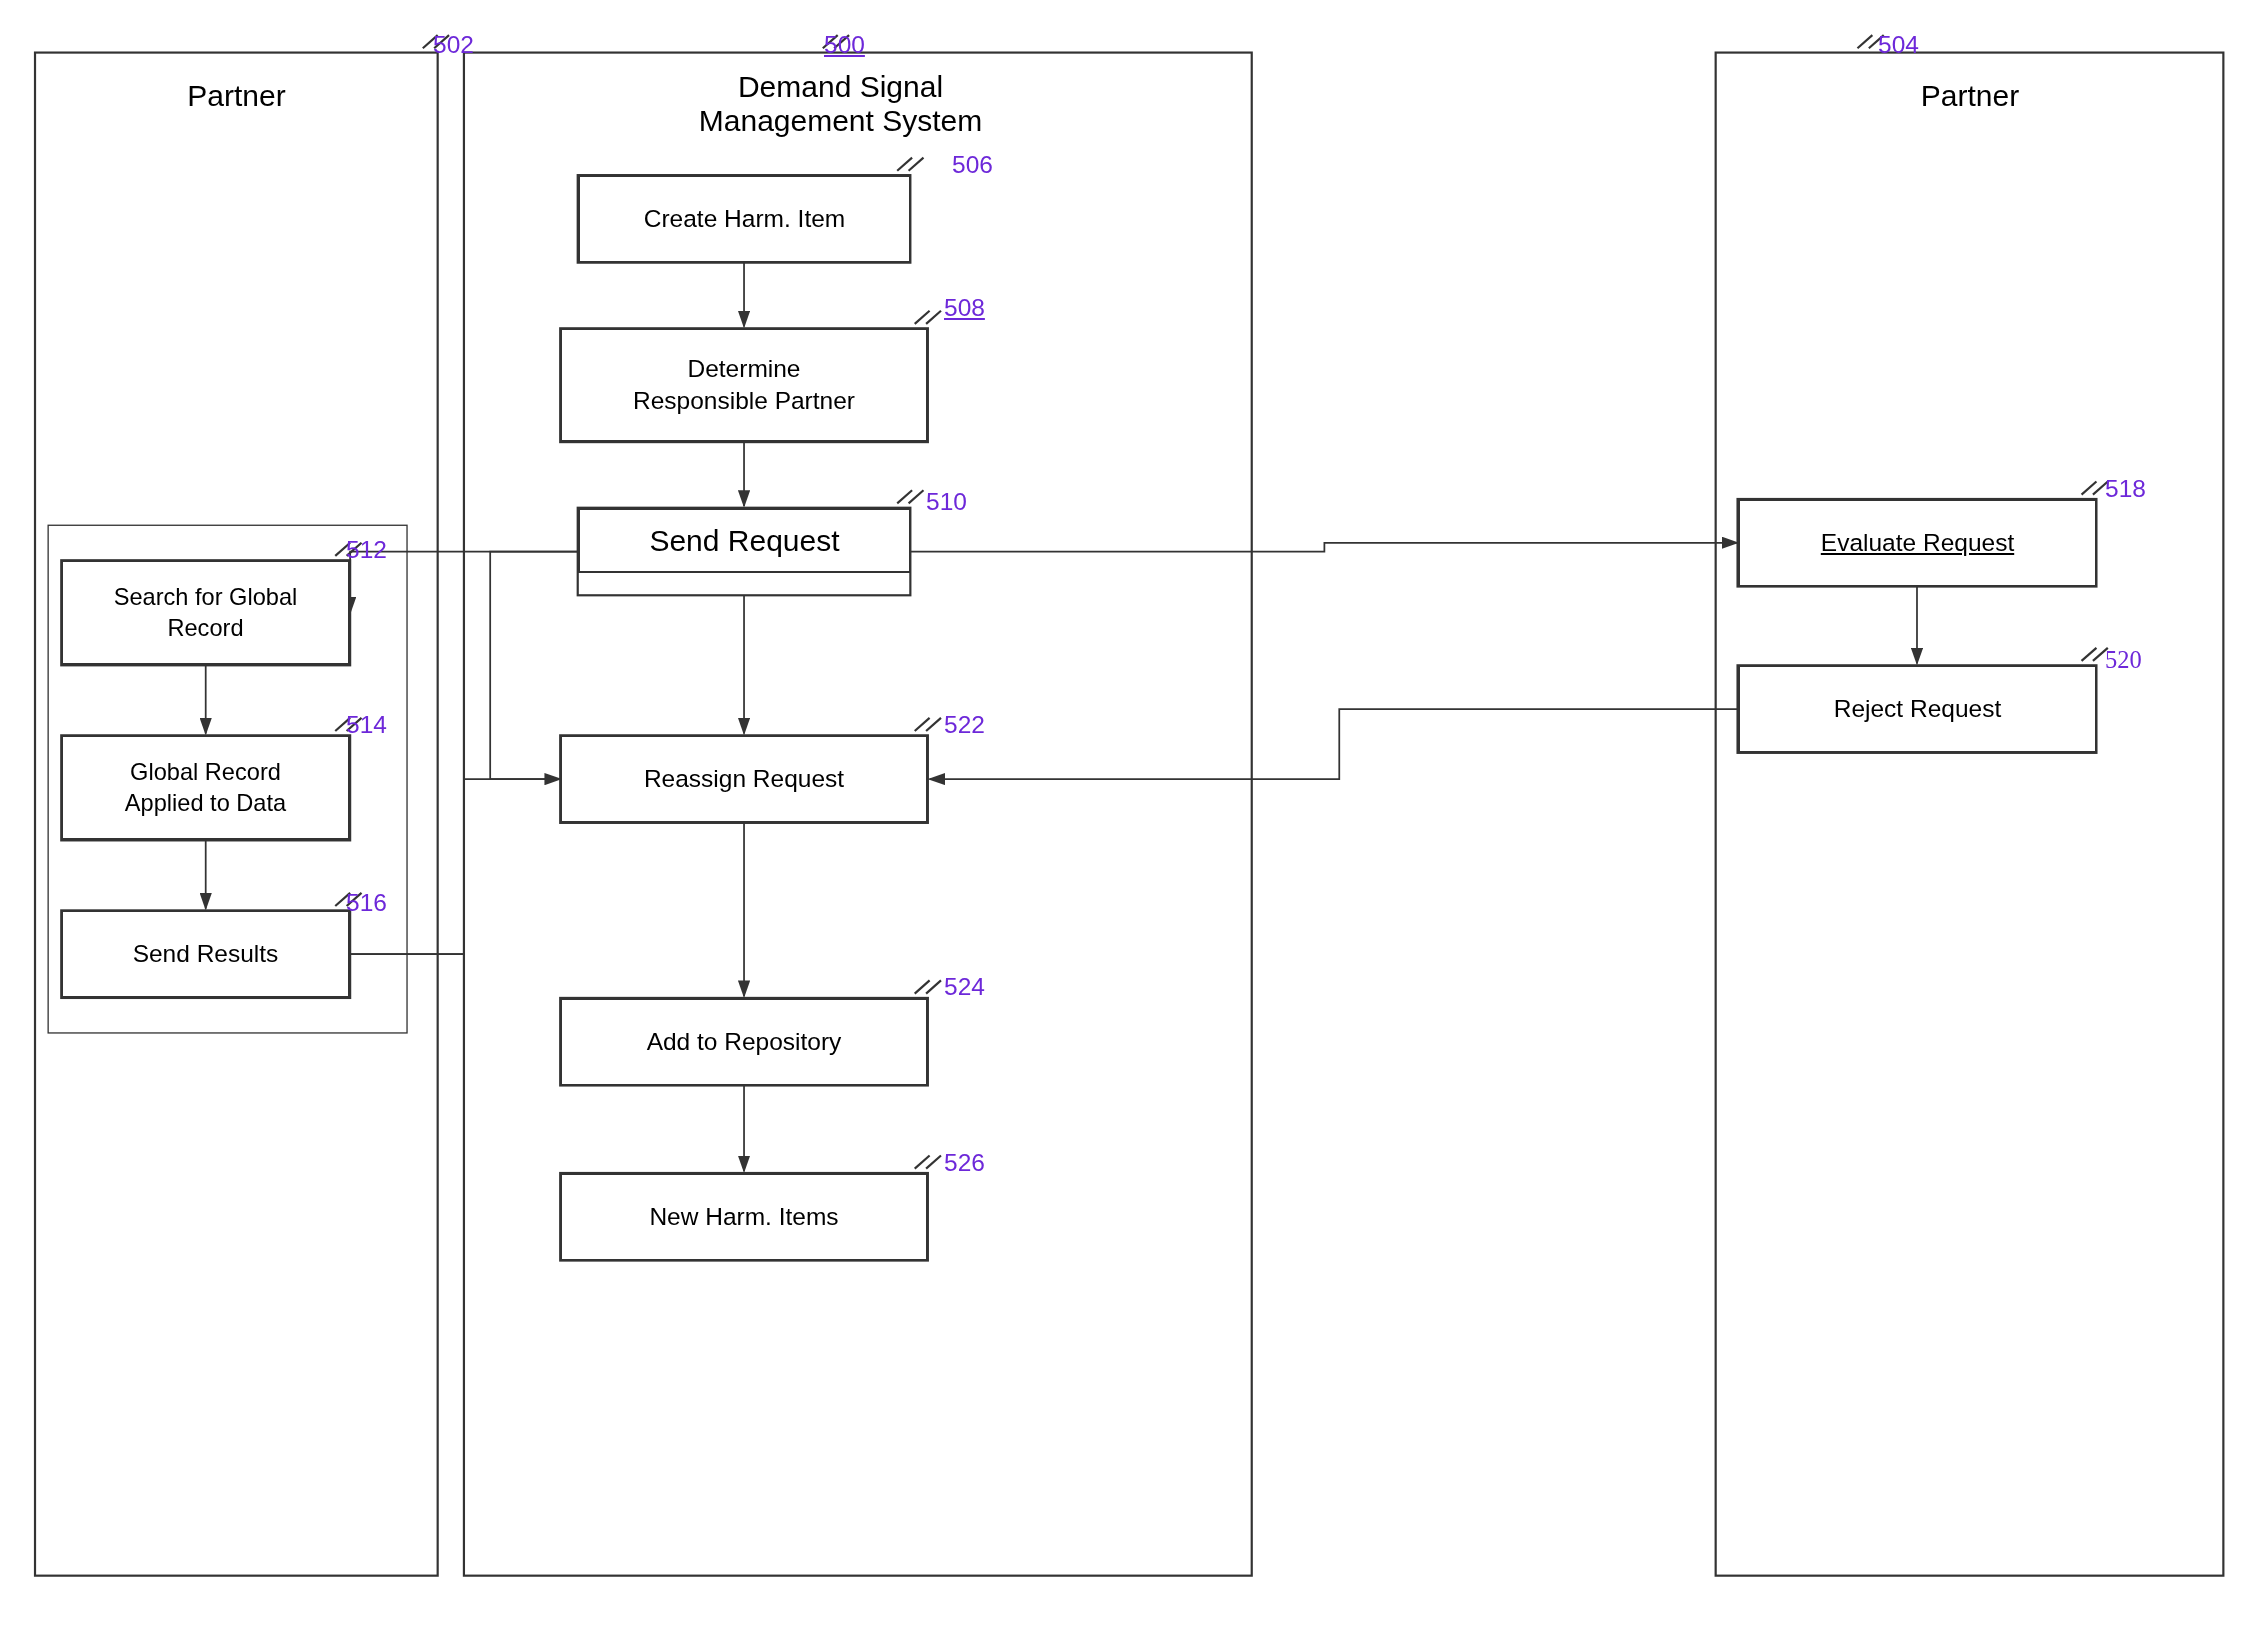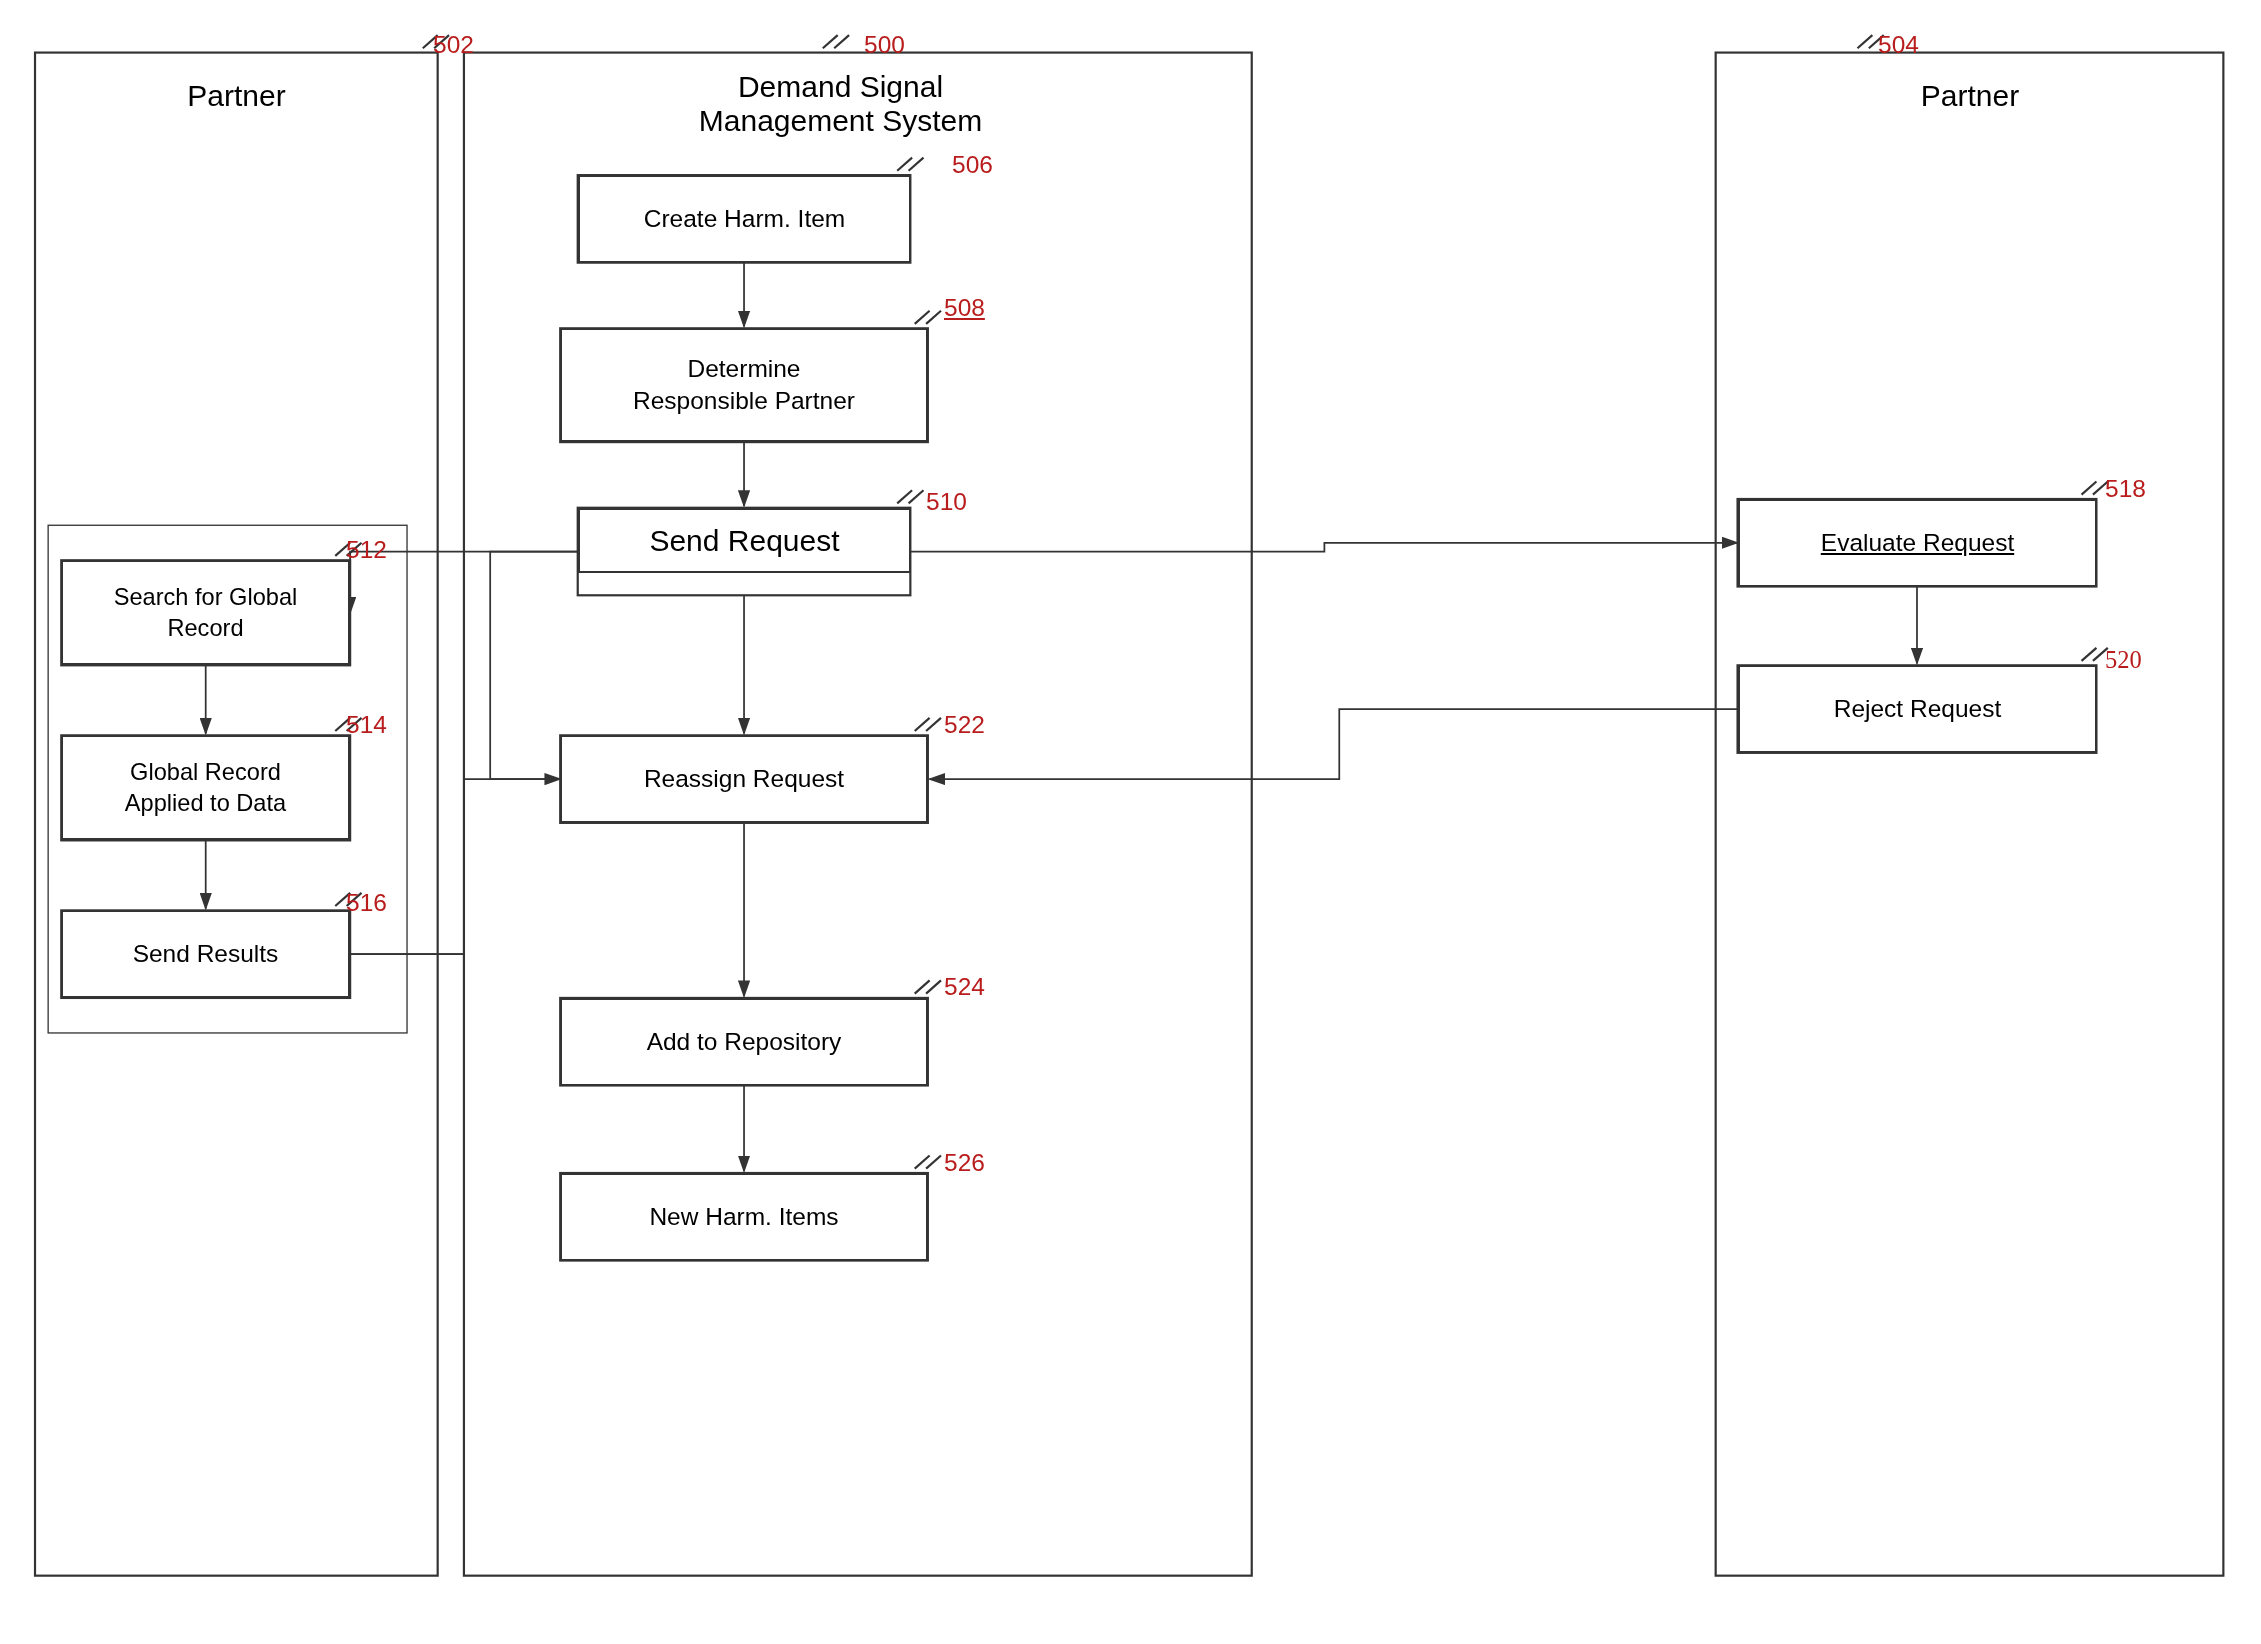--- a/index.html
+++ b/index.html
@@ -30,21 +30,21 @@
     }
     .lane-title {
       position: absolute;
       text-align: center;
       font-size: 30px;
       font-weight: normal;
     }
     .ref-num {
       position: absolute;
       font-size: 24.5px;
-      color: #b91c1c;
+      color: #6d28d9;
     }
     svg.arrows {
       position: absolute;
       top: 0; left: 0;
       width: 2261px;
       height: 1644px;
       pointer-events: none;
     }
   </style>
 </head>
@@ -165,21 +165,21 @@
     <span>Partner</span>
   </div>
   <div class="lane-title" style="left:508px; top:70px; width:665px; text-align:center;">
     <span>Demand Signal<br>Management System</span>
   </div>
   <div class="lane-title" style="left:1760px; top:79px; width:420px;">
     <span>Partner</span>
   </div>
 
   <div class="ref-num" style="left:433px; top:31px;">502</div>
-  <div class="ref-num" style="left:864px; top:31px;">500</div>
+  <div class="ref-num" style="left:824px; top:31px;text-decoration:underline;">500</div>
   <div class="ref-num" style="left:1878px; top:31px;">504</div>
 
   <div class="ref-num" style="left:952px; top:151px;">506</div>
   <div class="ref-num" style="left:944px; top:294px;text-decoration:underline;">508</div>
   <div class="ref-num" style="left:926px; top:488px;">510</div>
   <div class="ref-num" style="left:346px; top:536px;">512</div>
   <div class="ref-num" style="left:346px; top:711px;">514</div>
   <div class="ref-num" style="left:346px; top:889px;">516</div>
   <div class="ref-num" style="left:2105px; top:475px;">518</div>
   <div class="ref-num" style="left:2105px; top:646px;font-family:Liberation Serif, serif;">520</div>

